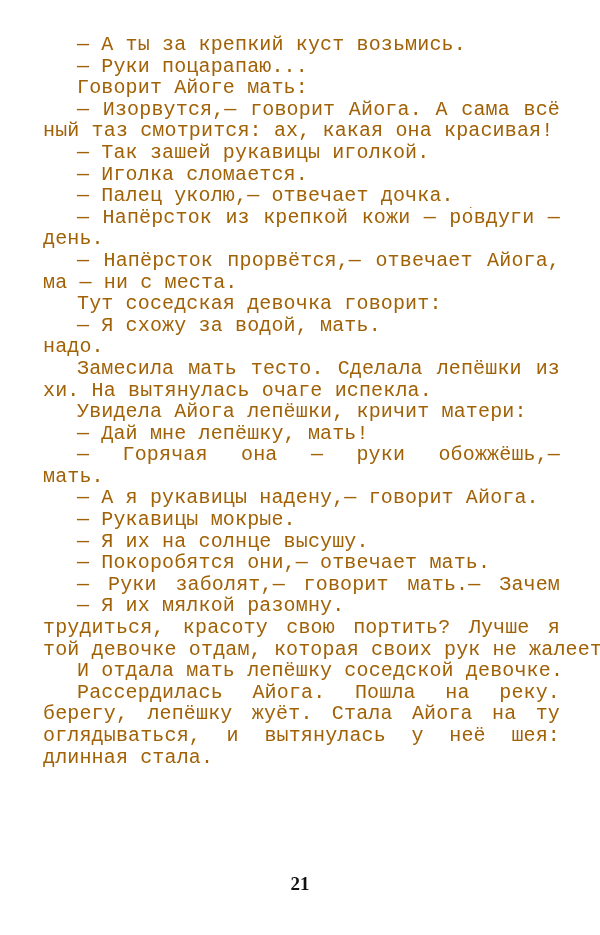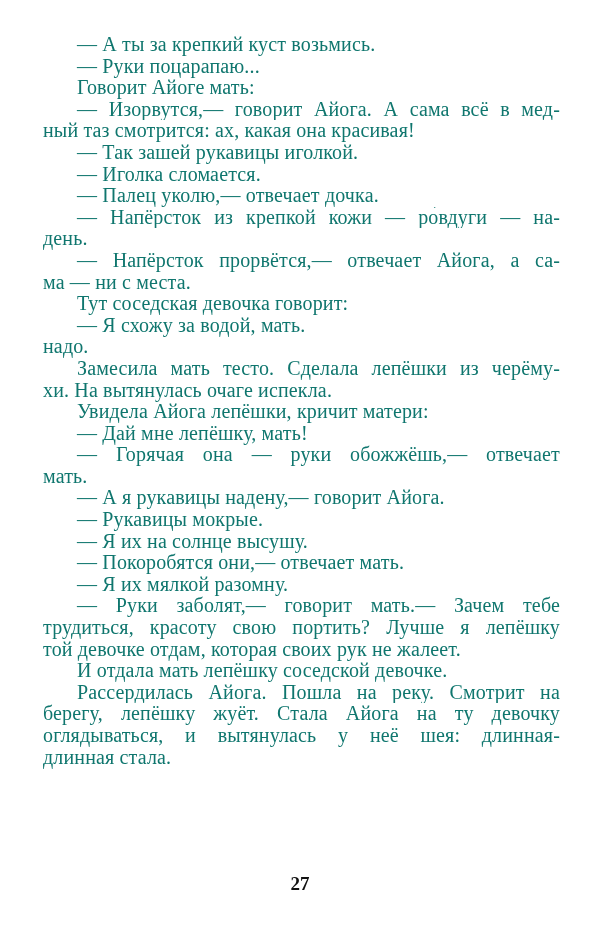--- a/index.html
+++ b/index.html
@@ -1,20 +1,20 @@
 <!DOCTYPE html>
 <html><head>
 <meta charset="utf-8">
 <style>
   html, body { margin: 0; padding: 0; background: #ffffff; }
   body { width: 600px; height: 935px; position: relative; overflow: hidden; }
   .page {
     position: absolute; left: 43px; top: 34px; width: 517px;
-    font-family: Liberation Serif, serif;
-    font-size: 20px; line-height: 21.6px; color: #0f766e;
+    font-family: Liberation Mono, monospace;
+    font-size: 20px; line-height: 21.6px; color: #a16207;
     letter-spacing: 0.15px;
   }
   .line { white-space: nowrap; height: 21.6px; }
   .line.justify { text-align: justify; text-align-last: justify; white-space: normal; overflow: hidden; }
   .indent { padding-left: 34px; }
   .page-number {
     position: absolute; left: 0; width: 600px; top: 873px; text-align: center;
     font-family: "Liberation Serif", "DejaVu Serif", serif; font-size: 19px; font-weight: bold; color: #111;
   }
 </style>
@@ -40,23 +40,23 @@
     <div class="line indent justify">Замесила мать тесто. Сделала лепёшки из черёму-</div>
     <div class="line">хи. На вытянулась очаге испекла.</div>
     <div class="line indent">Увидела Айога лепёшки, кричит матери:</div>
     <div class="line indent">— Дай мне лепёшку, мать!</div>
     <div class="line indent justify">— Горячая она — руки обожжёшь,— отвечает</div>
     <div class="line">мать.</div>
     <div class="line indent">— А я рукавицы надену,— говорит Айога.</div>
     <div class="line indent">— Рукавицы мокрые.</div>
     <div class="line indent">— Я их на солнце высушу.</div>
     <div class="line indent">— Покоробятся они,— отвечает мать.</div>
+    <div class="line indent justify">— Руки заболят,— говорит мать.— Зачем тебе</div>
     <div class="line indent">— Я их мялкой разомну.</div>
-    <div class="line indent justify">— Руки заболят,— говорит мать.— Зачем тебе</div>
     <div class="line justify">трудиться, красоту свою портить? Лучше я лепёшку</div>
     <div class="line">той девочке отдам, которая своих рук не жалеет.</div>
     <div class="line indent">И отдала мать лепёшку соседской девочке.</div>
     <div class="line indent justify">Рассердилась Айога. Пошла на реку. Смотрит на</div>
     <div class="line justify">берегу, лепёшку жуёт. Стала Айога на ту девочку</div>
     <div class="line justify">оглядываться, и вытянулась у неё шея: длинная-</div>
     <div class="line">длинная стала.</div>
   </div>
-<div class="page-number">27</div>
+<div class="page-number">21</div>
 
 </body></html>

